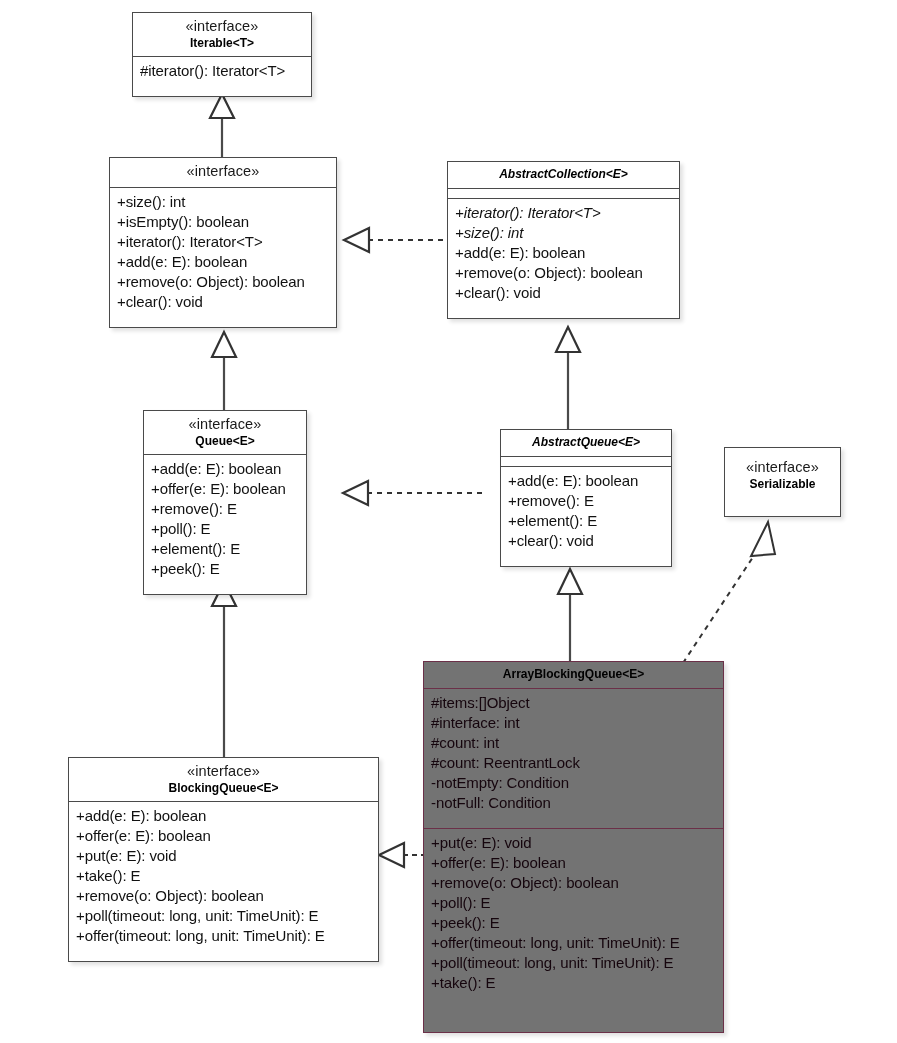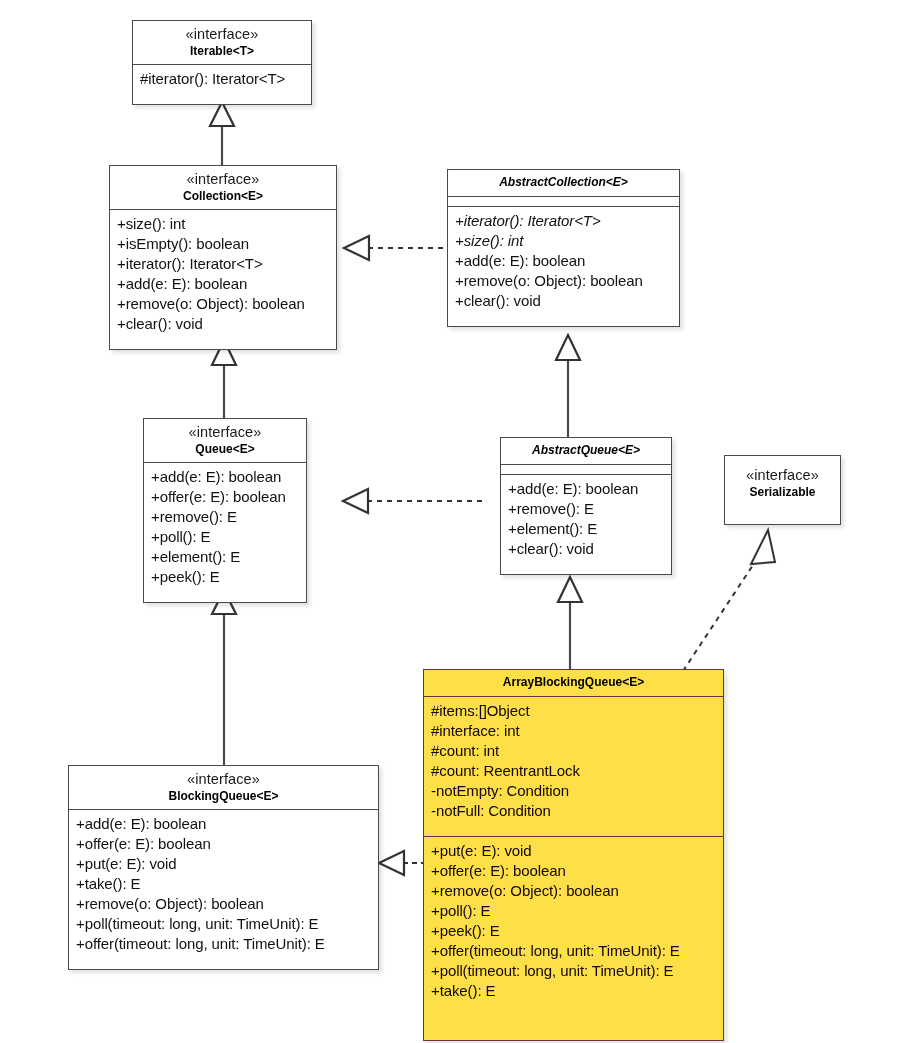--- a/index.html
+++ b/index.html
@@ -11,42 +11,42 @@
   body {
     width: 897px;
     height: 1043px;
     position: relative;
     overflow: hidden;
     font-family: "Liberation Sans", sans-serif;
     -webkit-font-smoothing: antialiased;
   }
   #canvas {
     position: absolute;
-    left: 0; top: 12px;
+    left: 0; top: 4px;
     width: 897px;
     height: 778px;
   }
   svg.edges {
     position: absolute;
     left: 0; top: 0;
     width: 897px;
     height: 1043px;
     pointer-events: none;
     z-index: 1;
   }
   .uml-class {
     position: absolute;
     box-sizing: border-box;
     border: 1.6px solid #4a4a4a;
     background: #ffffff;
     box-shadow: 3px 3px 4px rgba(0,0,0,0.12);
     z-index: 2;
   }
   .uml-class.pink {
-    background: #fde047;
+    background: #737373;
     border-color: #6b3048;
   }
   .cls-header {
     text-align: center;
     padding: 5px 6px 6px 6px;
     line-height: 1.22;
   }
   .stereotype {
     display: block;
     font-size: 14.5px;
@@ -150,21 +150,20 @@
     </div>
     <div class="divider"></div>
     <div class="compartment">
       <div class="member">#iterator(): Iterator&lt;T&gt;</div>
     </div>
   </div>
 
   <div class="uml-class" id="box-collection" style="left:109px; top:153px; width:228px;">
     <div class="cls-header">
       <span class="stereotype">«interface»</span>
-      <span class="cls-name">Collection&lt;E&gt;</span>
     </div>
     <div class="divider"></div>
     <div class="compartment">
       <div class="member">+size(): int</div>
       <div class="member">+isEmpty(): boolean</div>
       <div class="member">+iterator(): Iterator&lt;T&gt;</div>
       <div class="member">+add(e: E): boolean</div>
       <div class="member">+remove(o: Object): boolean</div>
       <div class="member">+clear(): void</div>
     </div>

